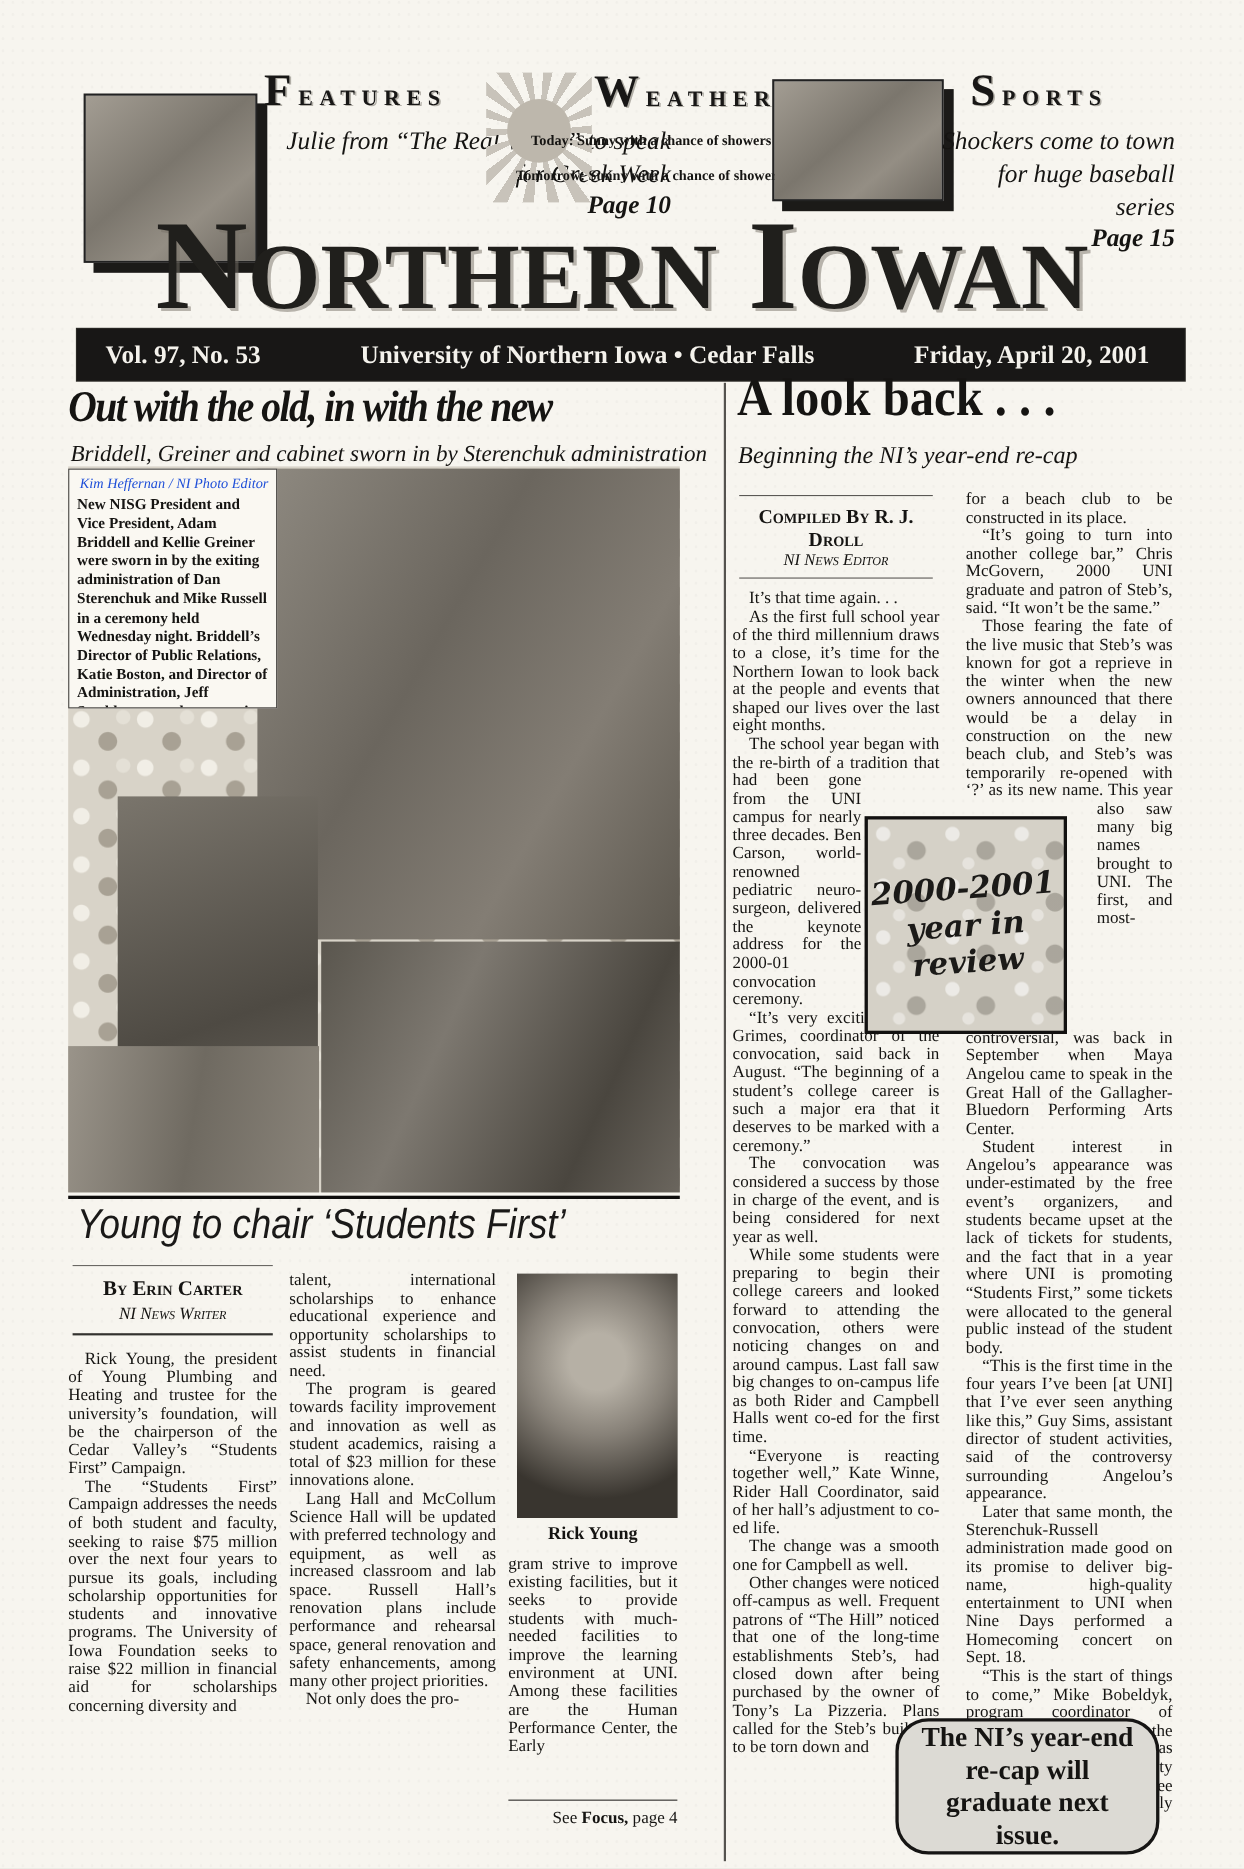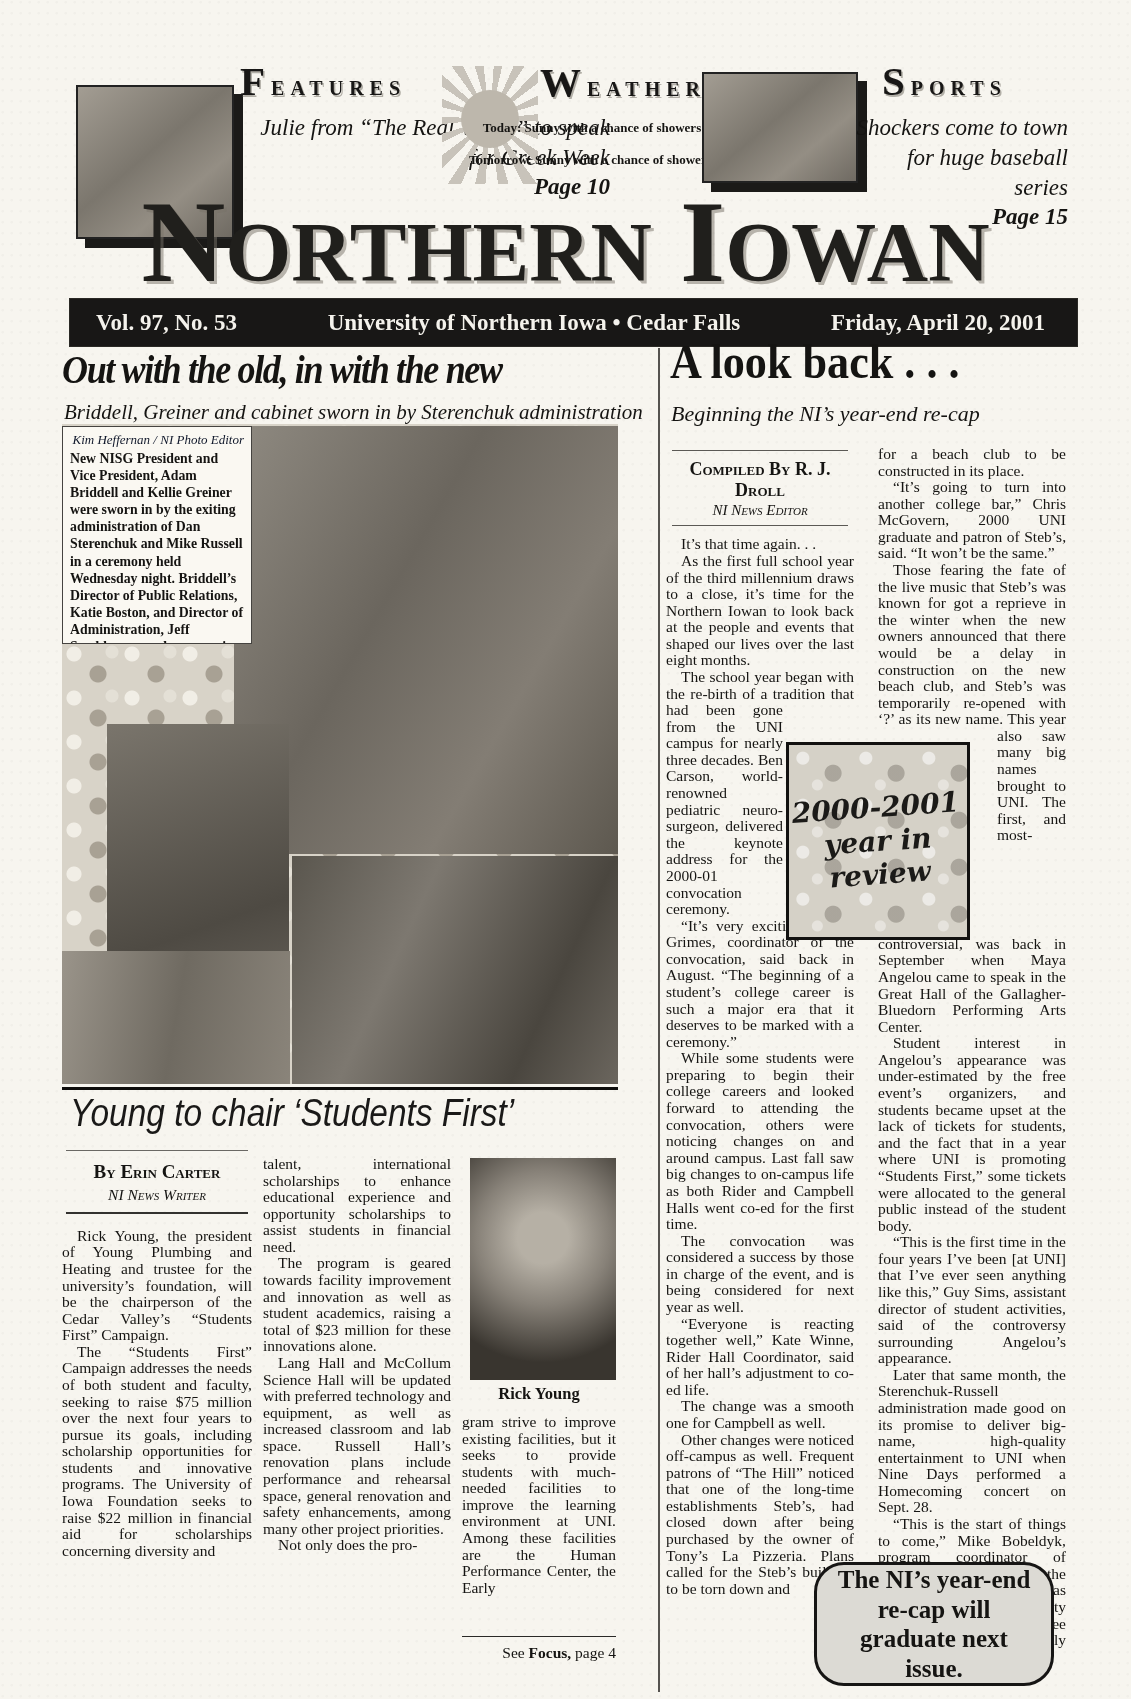--- a/index.html
+++ b/index.html
@@ -58,21 +58,21 @@
   .ph-main{left:172px;top:2px;width:384px;height:428px;
            background:linear-gradient(120deg,#8f8a81 0%,#6b665e 40%,#837d74 70%,#5d584f 100%);}
   .ph-woman{left:45px;top:300px;width:182px;height:332px;
             background:linear-gradient(160deg,#7a756c,#4e4a43 60%,#6e6961);}
   .ph-trio{left:230px;top:432px;width:326px;height:228px;
            background:linear-gradient(115deg,#5a564e,#7d7870 35%,#4a463f 75%,#6b665e);}
   .ph-crowd{left:0;top:527px;width:228px;height:133px;
             background:linear-gradient(100deg,#9a948a,#6f6a61 50%,#8a847a);}
   .caption-box{position:absolute;left:0;top:2px;width:190px;height:218px;background:#faf8f2;
                border:1px solid #454340;padding:5px 7px;box-sizing:border-box;overflow:hidden;}
-  .credit{font-style:italic;font-size:13px;text-align:right;margin-bottom:2px;color:#0f172a;}
+  .credit{font-style:italic;font-size:13px;text-align:right;margin-bottom:2px;color:#1d4ed8;}
   .caption{font-weight:bold;font-size:13.8px;line-height:1.24;}
   .collage-rule{left:62px;top:1087px;width:556px;height:3px;background:#0e0d0c;}
   
   .para{margin:0;text-align:justify;font-size:15.5px;line-height:1.07;text-indent:15px;}
   .para.cont{text-indent:0;}
   .lb-body{left:664px;top:446px;width:402px;height:1248px;overflow:hidden;}
   .colA{position:absolute;left:2px;top:0;width:188px;}
   .colB{position:absolute;left:214px;top:0;width:188px;}
   .byline-box{border-top:1.5px solid #5b5955;border-bottom:1.5px solid #5b5955;
               margin:4px 6px 10px;padding:8px 0 6px;text-align:center;}
@@ -174,34 +174,34 @@
       <div class="byline-box">
         <div class="by">Compiled By R. J.</div>
         <div class="by">Droll</div>
         <div class="by-title">NI News Editor</div>
       </div>
       <p class="para"><span>It’s that time again. . .</span></p>
       <p class="para"><span>As the first full school year of the third millennium draws to a close, it’s time for the Northern Iowan to look back at the people and events that shaped our lives over the last eight months.</span></p>
       <p class="para"><span>The school year began with the re-birth of a tradition</span>
         <span class="runR"></span><span>that had been gone from the UNI campus for nearly three decades. Ben Carson, world-renowned pediatric neuro-surgeon, delivered the keynote address for the 2000-01 convocation ceremony.</span></p>
       <p class="para"><span>“It’s very exciting,” Vicki Grimes, coordinator of the convocation, said back in August. “The beginning of a student’s college career is such a major era that it deserves to be marked with a ceremony.”</span></p>
+      <p class="para"><span>The convocation was considered a success by those in charge of the event, and is being considered for next year as well.</span></p>
       <p class="para"><span>While some students were preparing to begin their college careers and looked forward to attending the convocation, others were noticing changes on and around campus. Last fall saw big changes to on-campus life as both Rider and Campbell Halls went co-ed for the first time.</span></p>
-      <p class="para"><span>The convocation was considered a success by those in charge of the event, and is being considered for next year as well.</span></p>
       <p class="para"><span>“Everyone is reacting together well,” Kate Winne, Rider Hall Coordinator, said of her hall’s adjustment to co-ed life.</span></p>
       <p class="para"><span>The change was a smooth one for Campbell as well.</span></p>
       <p class="para"><span>Other changes were noticed off-campus as well. Frequent patrons of “The Hill” noticed that one of the long-time establishments Steb’s, had closed down after being purchased by the owner of Tony’s La Pizzeria. Plans called for the Steb’s building to be torn down and</span></p>
     </div>
     <div class="colB">
       <p class="para cont"><span>for a beach club to be constructed in its place.</span></p>
       <p class="para"><span>“It’s going to turn into another college bar,” Chris McGovern, 2000 UNI graduate and patron of Steb’s, said. “It won’t be the same.”</span></p>
       <p class="para"><span>Those fearing the fate of the live music that Steb’s was known for got a reprieve in the winter when the new owners announced that there would be a delay in construction on the new beach club, and Steb’s was temporarily re-opened with ‘?’ as its new</span>
         <span class="runL"></span><span>name. This year also saw many big names brought to UNI. The first, and most-controversial, was back in September when Maya Angelou came to speak in the Great Hall of the Gallagher-Bluedorn Performing Arts Center.</span></p>
       <p class="para"><span>Student interest in Angelou’s appearance was under-estimated by the free event’s organizers, and students became upset at the lack of tickets for students, and the fact that in a year where UNI is promoting “Students First,” some tickets were allocated to the general public instead of the student body.</span></p>
       <p class="para"><span>“This is the first time in the four years I’ve been [at UNI] that I’ve ever seen anything like this,” Guy Sims, assistant director of student activities, said of the controversy surrounding Angelou’s appearance.</span></p>
-      <p class="para"><span>Later that same month, the Sterenchuk-Russell administration made good on its promise to deliver big-name, high-quality entertainment to UNI when Nine Days performed a Homecoming concert on Sept. 28.</span></p>
+      <p class="para"><span>Later that same month, the Sterenchuk-Russell administration made good on its promise to deliver big-name, high-quality entertainment to UNI when Nine Days performed a Homecoming concert on Sept. 18.</span></p>
       <p class="para"><span>“This is the start of things to come,” Mike Bobeldyk, program coordinator of student activities, said of the concert, a promise that was fulfilled when the University was able to bring both Three Doors Down and soon Nelly to the UNI-Dome.</span></p>
     </div>
   </div>
 
   <div class="abs inset">
     <div class="inset-rot">
       <div class="inset-line">2000-2001</div>
       <div class="inset-line">year in</div>
       <div class="inset-line">review</div>
     </div>

